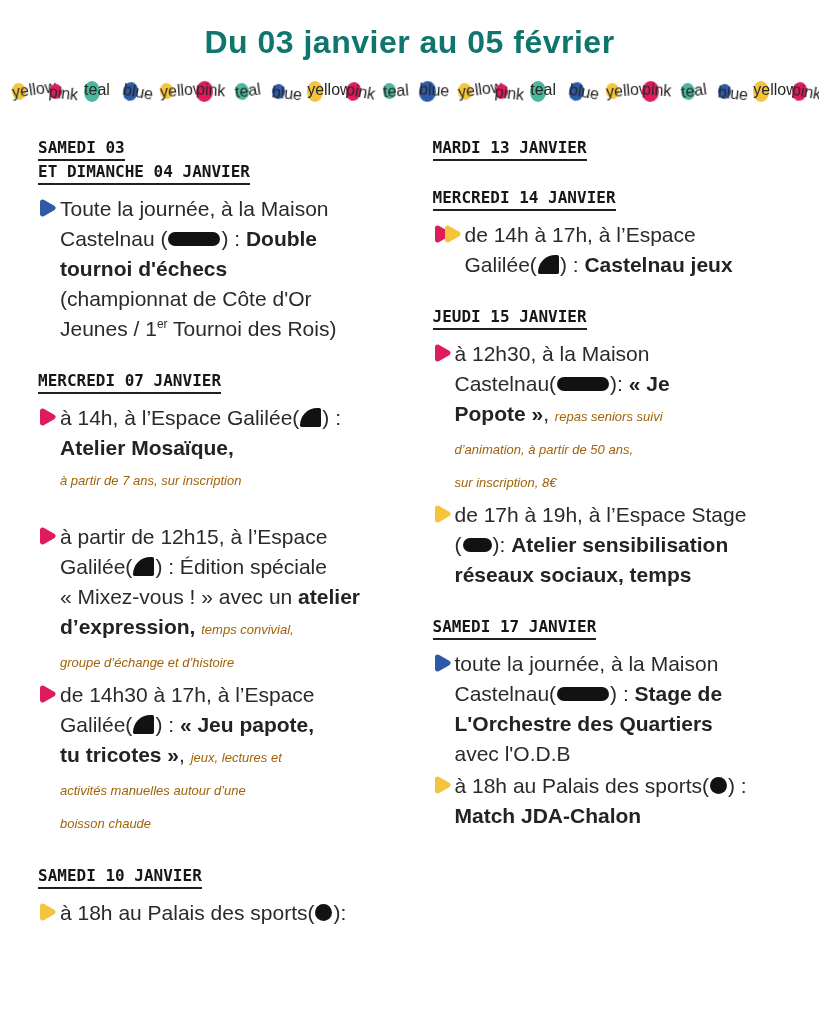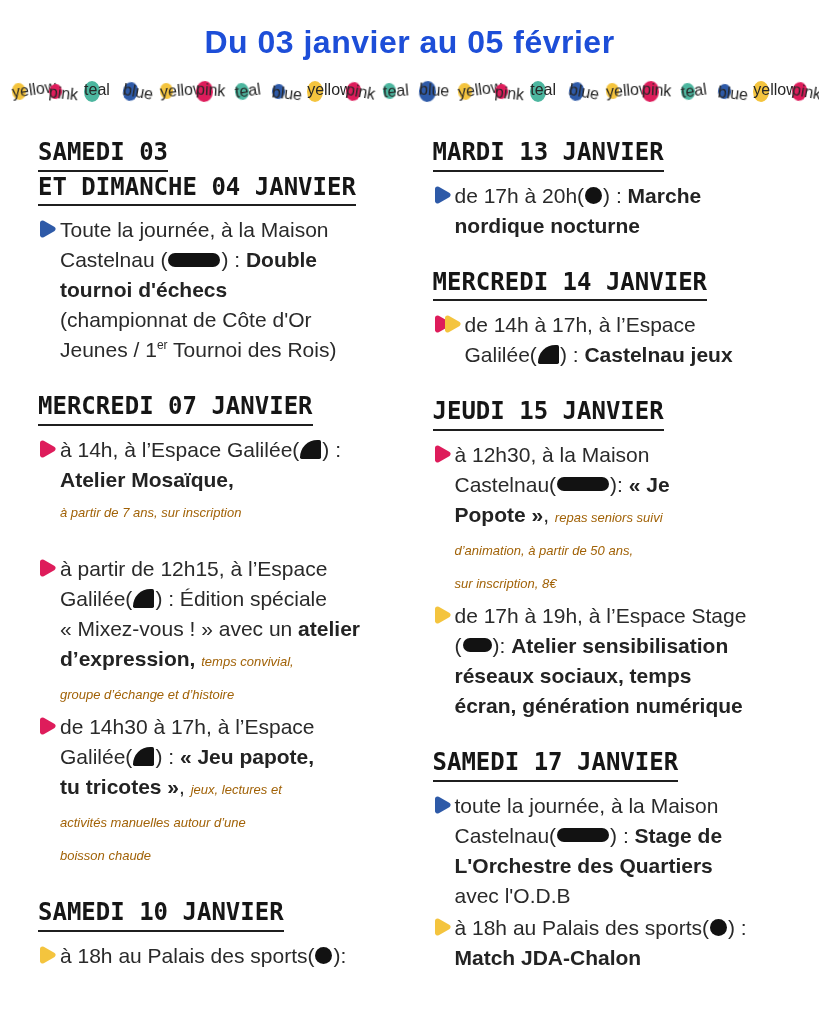--- a/index.html
+++ b/index.html
@@ -3,35 +3,35 @@
 <meta charset="utf-8">
 <style>
   html,body{margin:0;padding:0;}
   body{
     width:819px;height:1024px;background:#ffffff;overflow:hidden;
     font-family:"Liberation Sans",sans-serif;color:#262626;
   }
   .page-title{
     text-align:center;margin-top:24px;
     font-family:"Liberation Sans",sans-serif;font-weight:bold;
-    font-size:32px;letter-spacing:0.5px;color:#1d4ed8;
+    font-size:32px;letter-spacing:0.5px;color:#0f766e;
   }
   .dots-row{
     display:flex;justify-content:space-between;align-items:center;
     padding:0 12px;margin-top:18px;height:24px;
   }
   .dot{display:inline-block;border-radius:50%;filter:blur(0.4px);}
   .columns{
     display:grid;grid-template-columns:1fr 1fr;column-gap:24px;
     padding:34px 16px 0 38px;
   }
   .section{margin-bottom:26px;}
   .heading{
     font-family:"DejaVu Sans Mono",monospace;font-weight:bold;
-    font-size:24px;color:#161616;line-height:1.3;margin-bottom:9px;
+    font-size:16px;color:#161616;line-height:1.3;margin-bottom:9px;
   }
   .heading-line-wrap{line-height:1.32;}
   .heading-line{
     display:inline-block;border-bottom:2.5px solid #1f1f1f;padding-bottom:1px;
   }
   .event{display:flex;margin-bottom:2px;}
   .bullets{flex:0 0 auto;display:flex;padding-top:3px;margin-right:3px;}
   .bullets svg + svg{margin-left:-9px;}
   .etext{flex:1;font-size:21px;line-height:30px;color:#2a2a2a;}
   .bold{font-weight:bold;color:#232323;}
@@ -135,28 +135,20 @@
           </div>
           <div class="etext"><span class="regular">à 18h au Palais des sports(</span><span class="gicon circle"></span><span class="regular">):</span><br></div>
         </div>
       </div>
     </div>
   <div id="column-right">
       <div class="section">
         <div class="heading">
           <div class="heading-line-wrap"><span class="heading-line">MARDI 13 JANVIER</span></div>
         </div>
-        <div class="event">
-          <div class="bullets">
-            <svg width="19" height="22" viewBox="0 0 19 22">
-              <path d="M4.5 5 L15 11 L4.5 17 Z" fill="#2E5AA8" stroke="#2E5AA8" stroke-width="5" stroke-linejoin="round"></path>
-            </svg>
-          </div>
-          <div class="etext"><span class="regular">de 17h à 20h(</span><span class="gicon circle"></span><span class="regular">) : </span><span class="bold">Marche</span><br><span class="bold">nordique nocturne</span></div>
-        </div>
       </div>
       <div class="section">
         <div class="heading">
           <div class="heading-line-wrap"><span class="heading-line">MERCREDI 14 JANVIER</span></div>
         </div>
         <div class="event">
           <div class="bullets">
             <svg width="19" height="22" viewBox="0 0 19 22">
               <path d="M4.5 5 L15 11 L4.5 17 Z" fill="#DE1C5B" stroke="#DE1C5B" stroke-width="5" stroke-linejoin="round"></path>
             </svg>
@@ -178,21 +170,21 @@
             </svg>
           </div>
           <div class="etext"><span class="regular">à 12h30, à la Maison</span><br><span class="regular">Castelnau(</span><span class="gicon pill-long"></span><span class="regular">): </span><span class="bold">« Je</span><br><span class="bold">Popote »</span><span class="regular">, </span><span class="italic">repas seniors suivi</span><br><span class="italic">d’animation, à partir de 50 ans,</span><br><span class="italic">sur inscription, 8€</span></div>
         </div>
         <div class="event">
           <div class="bullets">
             <svg width="19" height="22" viewBox="0 0 19 22">
               <path d="M4.5 5 L15 11 L4.5 17 Z" fill="#F4C43E" stroke="#F4C43E" stroke-width="5" stroke-linejoin="round"></path>
             </svg>
           </div>
-          <div class="etext"><span class="regular">de 17h à 19h, à l’Espace Stage</span><br><span class="regular">(</span><span class="gicon pill-short"></span><span class="regular">): </span><span class="bold">Atelier sensibilisation</span><br><span class="bold">réseaux sociaux, temps</span><br><span class="bold">écran, génération numérique</span></div>
+          <div class="etext"><span class="regular">de 17h à 19h, à l’Espace Stage</span><br><span class="regular">(</span><span class="gicon pill-short"></span><span class="regular">): </span><span class="bold">Atelier sensibilisation</span><br><span class="bold">réseaux sociaux, temps</span><br></div>
         </div>
       </div>
       <div class="section">
         <div class="heading">
           <div class="heading-line-wrap"><span class="heading-line">SAMEDI 17 JANVIER</span></div>
         </div>
         <div class="event">
           <div class="bullets">
             <svg width="19" height="22" viewBox="0 0 19 22">
               <path d="M4.5 5 L15 11 L4.5 17 Z" fill="#2E5AA8" stroke="#2E5AA8" stroke-width="5" stroke-linejoin="round"></path>

